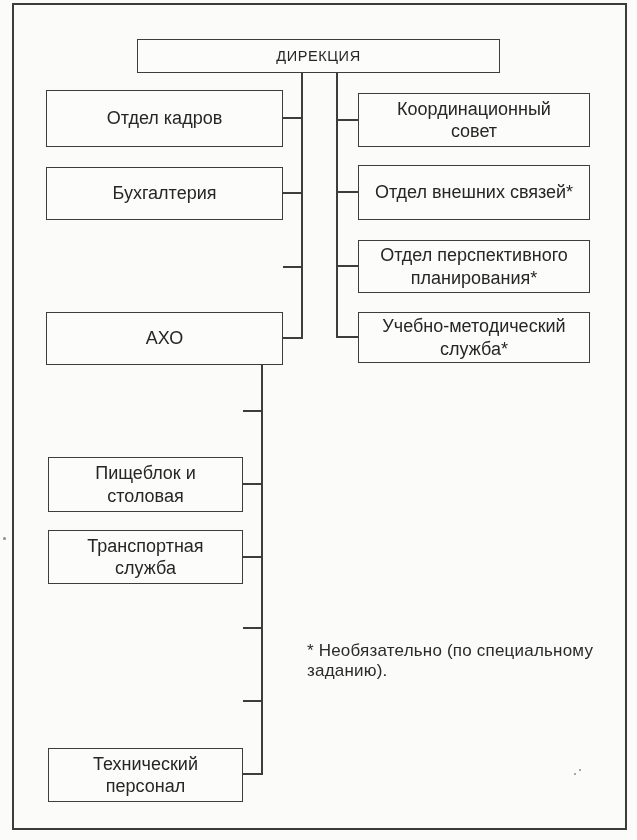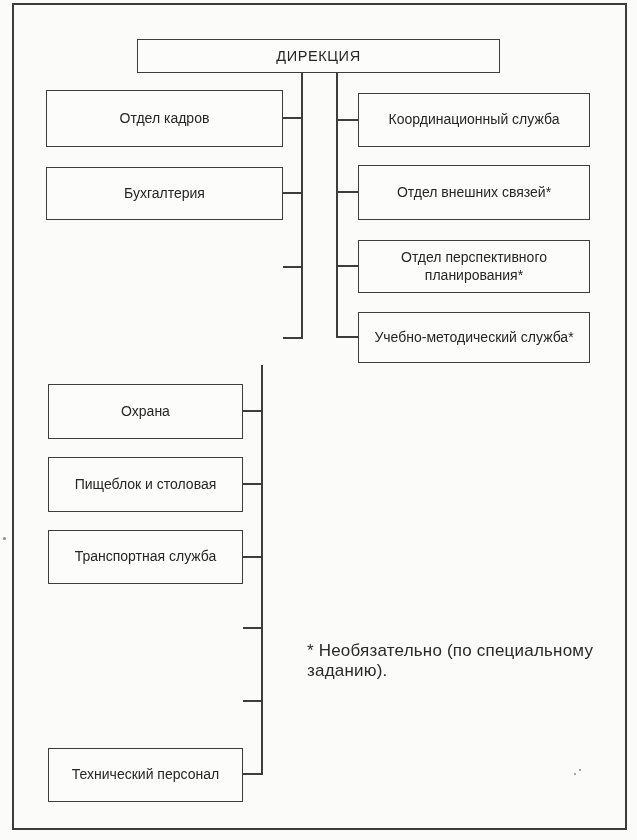--- a/index.html
+++ b/index.html
@@ -15,21 +15,21 @@
   .frame{
     position:absolute;left:12px;top:3px;width:615px;height:827px;
     border:2px solid #3c3c3c;box-sizing:border-box;background:transparent;
   }
   .box{
     position:absolute;box-sizing:border-box;
     border:1.7px solid #3d3d3d;
     background:#fcfcfb;
     display:flex;align-items:center;justify-content:center;
     text-align:center;
-    font-size:14px;line-height:1.25;color:#262626;
+    font-size:18px;line-height:1.25;color:#262626;
     padding:2px 14px;
   }
   .box.root{font-size:14.5px;letter-spacing:.6px;}
   .vline,.hline{position:absolute;background:#3d3d3d;}
   .vline{width:2px;}
   .hline{height:2px;}
   .footnote{
     position:absolute;left:307px;top:641px;
     font-size:17px;color:#2a2a2a;letter-spacing:.2px;
   }
@@ -48,49 +48,49 @@
 
   <div class="vline" style="left:301px;top:73px;height:266px"></div>
   <div class="vline" style="left:336px;top:73px;height:265px"></div>
 
   <div class="box" style="left:46px;top:90px;width:237px;height:57px">
     <span>Отдел кадров</span>
   </div>
   <div class="box" style="left:46px;top:167px;width:237px;height:53px">
     <span>Бухгалтерия</span>
   </div>
+  <div class="box" style="left:46px;top:312px;width:237px;height:53px">
+    <span>АХО</span>
+  </div>
 
   <div class="hline" style="left:283px;top:117px;width:20px"></div>
   <div class="hline" style="left:283px;top:192px;width:20px"></div>
   <div class="hline" style="left:283px;top:266px;width:20px"></div>
   <div class="hline" style="left:283px;top:337px;width:20px"></div>
 
   <div class="box" style="left:358px;top:93px;width:232px;height:54px">
-    <span>Координационный служба</span>
+    <span>Координационный совет</span>
   </div>
   <div class="box" style="left:358px;top:165px;width:232px;height:55px">
     <span>Отдел внешних связей*</span>
   </div>
   <div class="box" style="left:358px;top:240px;width:232px;height:53px">
     <span>Отдел перспективного планирования*</span>
   </div>
   <div class="box" style="left:358px;top:312px;width:232px;height:51px">
     <span>Учебно-методический служба*</span>
   </div>
 
   <div class="hline" style="left:338px;top:119px;width:20px"></div>
   <div class="hline" style="left:338px;top:191px;width:20px"></div>
   <div class="hline" style="left:338px;top:265px;width:20px"></div>
   <div class="hline" style="left:338px;top:336px;width:20px"></div>
 
   <div class="vline" style="left:261px;top:365px;height:410px"></div>
 
-  <div class="box" style="left:48px;top:384px;width:195px;height:55px">
-    <span>Охрана</span>
-  </div>
   <div class="box" style="left:48px;top:457px;width:195px;height:55px">
     <span>Пищеблок и столовая</span>
   </div>
   <div class="box" style="left:48px;top:530px;width:195px;height:54px">
     <span>Транспортная служба</span>
   </div>
   <div class="box" style="left:48px;top:748px;width:195px;height:54px">
     <span>Технический персонал</span>
   </div>
 

